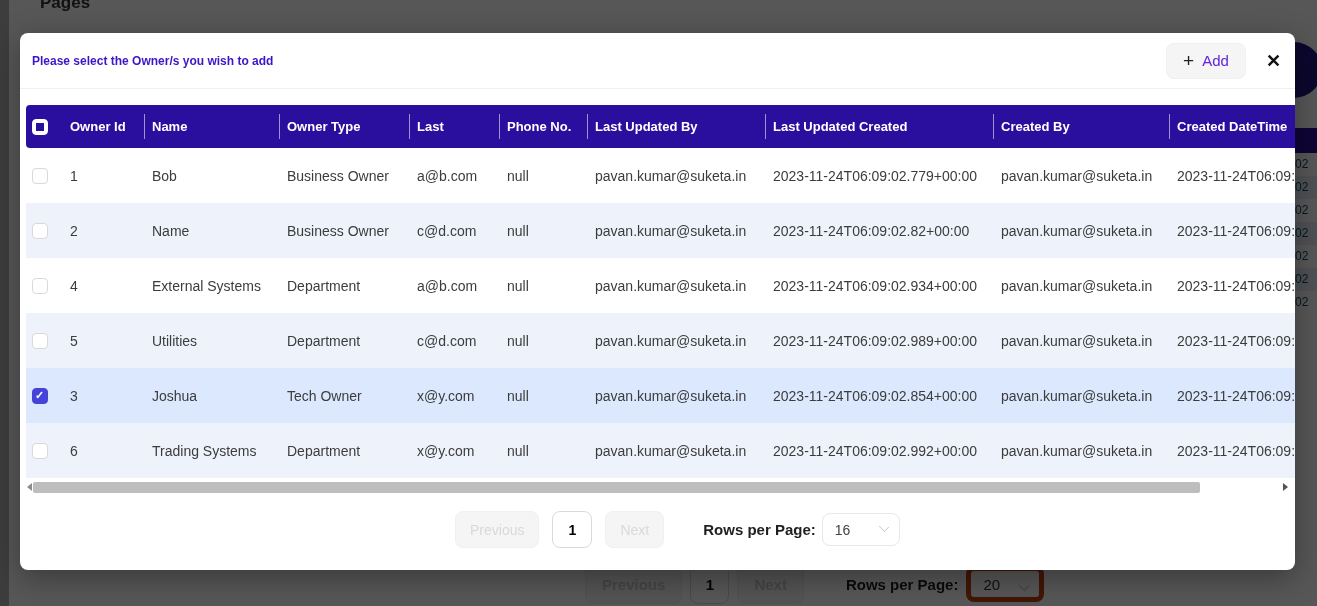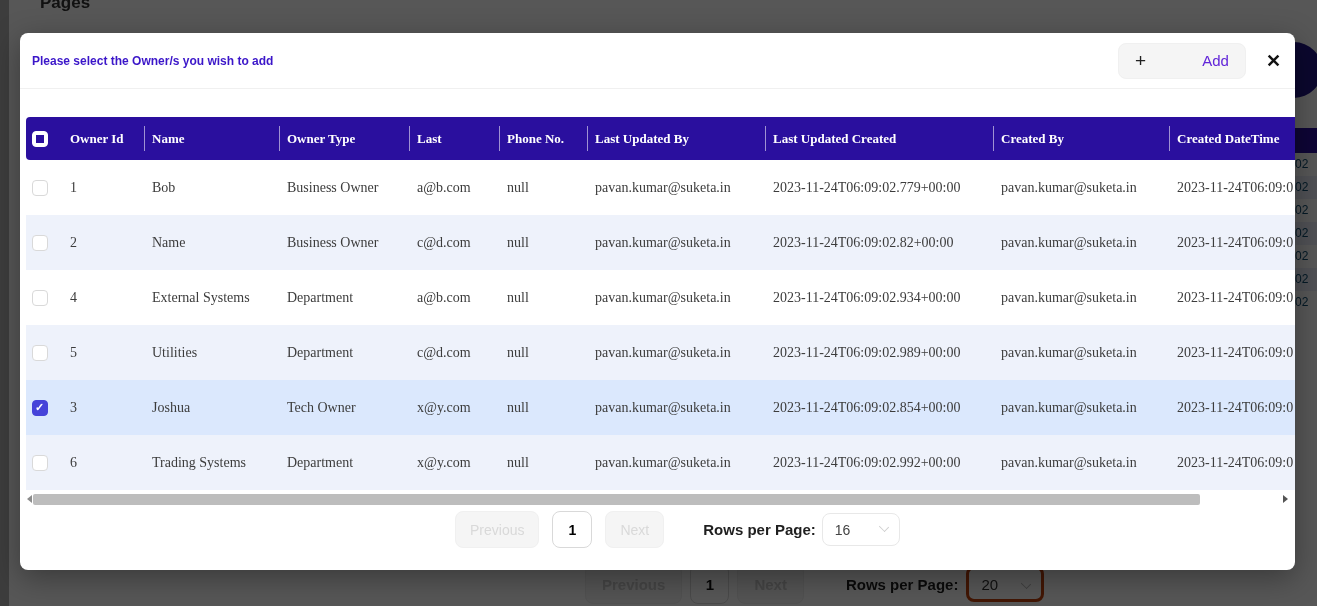--- a/index.html
+++ b/index.html
@@ -12,35 +12,35 @@
   .bg-title { position:absolute; left:40px; top:-7px; font-size:17px; font-weight:bold; color:#333; }
   .bg-fab { position:absolute; left:1266px; top:42px; width:56px; height:56px; border-radius:50%; background:#221687; }
   .bg-strip { position:absolute; left:1295px; top:128px; width:22px; }
   .bg-strip-header { height:25px; background:#2a0f9e; }
   .bg-strip-row { height:23px; font-size:12px; color:#0c4a6e; line-height:23px; background:#fff; overflow:hidden; }
   .bg-strip-row:nth-child(odd) { background:#e9eefa; }
   .bg-pagination { position:absolute; left:585px; top:564px; display:flex; align-items:center; }
   .bg-btn { height:40px; border:1px solid #ececec; background:#f5f5f5; color:#c9c9c9; border-radius:8px; font-size:15px; font-weight:bold; padding:0 16px; display:flex; align-items:center; }
   .bg-num { height:40px; width:39px; border:1px solid #d9d9d9; background:#fff; color:#111; border-radius:8px; font-size:15px; font-weight:bold; display:flex; align-items:center; justify-content:center; margin:0 8px; }
   .bg-rpp-label { font-size:15px; font-weight:bold; color:#1f1f1f; margin-left:42px; }
-  .bg-select { width:78px; height:36px; border:3px solid #c2410c; border-radius:8px; background:#fff; display:flex; align-items:center; padding:0 12px; font-size:15px; color:#333; margin-left:8px; position:relative; }
+  .bg-select { width:78px; height:36px; border:5px solid #c2410c; border-radius:8px; background:#fff; display:flex; align-items:center; padding:0 12px; font-size:15px; color:#333; margin-left:8px; position:relative; }
 
   .dim { position:absolute; inset:0; background:rgba(0,0,0,0.66); z-index:5; }
 
   
   .modal { position:absolute; left:20px; top:33px; width:1275px; height:537px; background:#fff; border-radius:8px; box-shadow:0 8px 30px rgba(0,0,0,0.35); z-index:10; }
   .modal-header { height:56px; display:flex; align-items:center; padding:0 14px 0 12px; border-bottom:1px solid #f0f0f0; }
   .modal-title { font-size:12px; font-weight:bold; color:#3b16c9; }
   .add-btn { margin-left:auto; height:36px; background:#f5f5f5; border:1px solid #f0f0f0; border-radius:8px; display:flex; align-items:center; padding:0 16px; cursor:pointer; }
   .add-btn .plus { font-size:19px; color:#222; font-weight:normal; margin-right:8px; line-height:1; }
-  .add-btn .lbl { font-size:15px; color:#6226d9;margin-left:48px; }
+  .add-btn .lbl { font-size:15px; color:#6226d9; }
   .close-x { margin-left:20px; font-size:18px; font-weight:bold; color:#111; cursor:pointer; line-height:1; }
 
   
-  .table-wrap { margin:28px 0 0 6px; width:1269px; overflow:hidden; position:relative;font-family:Liberation Serif, serif; }
+  .table-wrap { margin:16px 0 0 6px; width:1269px; overflow:hidden; position:relative; }
   table { border-collapse:collapse; table-layout:fixed; width:1333px; }
   thead th { background:#2a0f9e; color:#fff; font-size:13px; font-weight:bold; text-align:left; height:43px; padding-left:8px; position:relative; }
   thead th:first-child { border-top-left-radius:4px; border-bottom-left-radius:4px; padding-left:6px; }
   thead th:nth-child(n+3)::before { content:""; position:absolute; left:0; top:9px; bottom:9px; width:1px; background:rgba(255,255,255,0.55); }
   tbody td { height:55px; font-size:14px; color:#3c3c3c; padding-left:8px; }
   tbody td:first-child { padding-left:6px; }
   tbody tr.alt { background:#eef2fb; }
   tbody tr.checked { background:#dbe8fd; }
 
   .cb { display:inline-block; width:16px; height:16px; border:1.5px solid #d9d9d9; border-radius:4px; background:#fff; vertical-align:middle; position:relative; cursor:pointer; }

